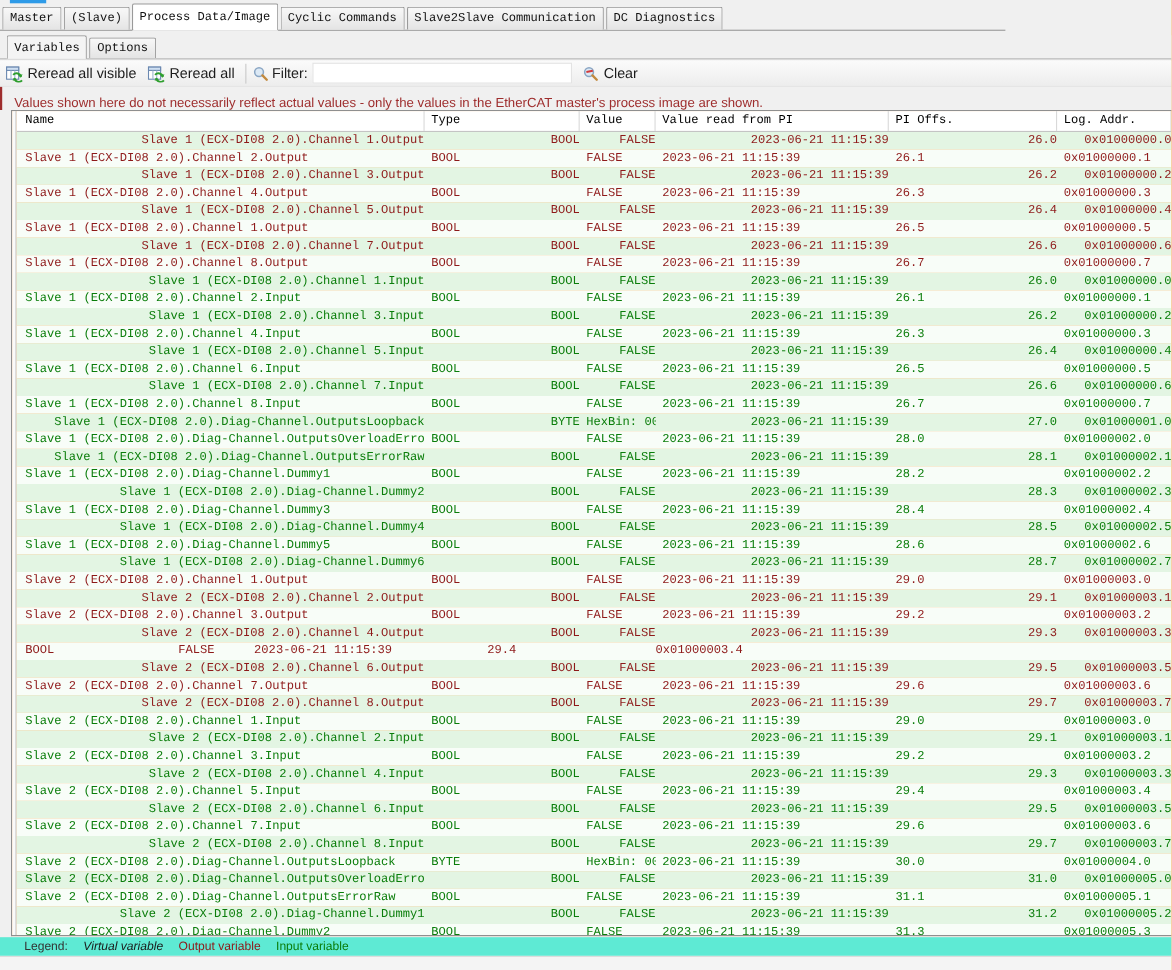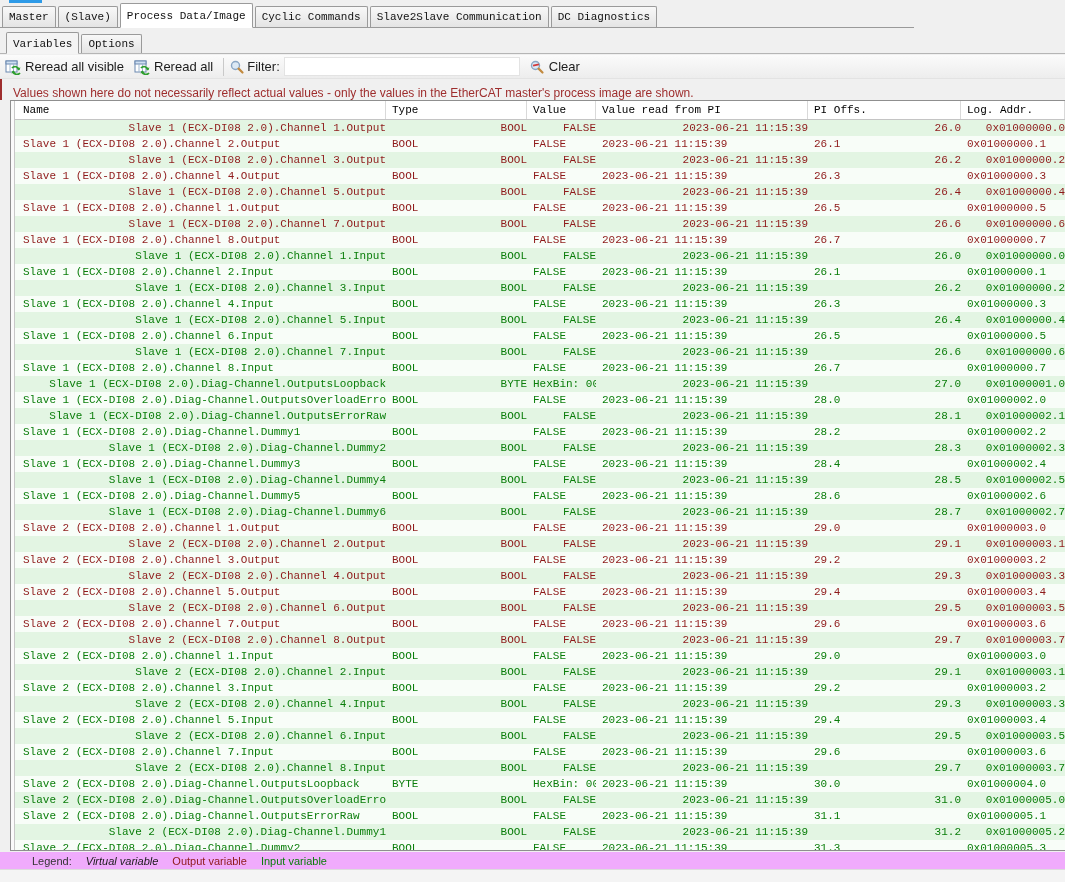--- a/index.html
+++ b/index.html
@@ -128,24 +128,24 @@
   .c4 { width:153px; flex:0 0 153px; }
   .c5 { flex:1; }
   .tr.stripe { background:#e3f5e3;text-align:right; }
   .tr.plain  { background:#f8fdf8; }
   .tr.output { color:#8e1919; }
   .tr.input  { color:#0a7d0a; }
 
   
   .legendbar {
     position:absolute; left:0; top:852px; width:1065px; height:17px;
-    background:#f0abfc;
+    background:#5eead4;
     display:flex; align-items:center;
     font-size:11px; color:#333;
-    padding-left:32px; gap:14px;
+    padding-left:22px; gap:14px;
   }
   .lg-virtual { font-style:italic; color:#1a1a1a; }
   .lg-output { color:#8e1919; }
   .lg-input  { color:#0a7d0a; }
 
   .bottom-strip {
     position:absolute; left:0; top:869px; width:1065px; height:13px;
     background:#f4f4f4;
     border-top:1px solid #dcdcdc;
   }
@@ -463,21 +463,20 @@
         </div>
         <div class="tr stripe output">
           <div class="td c0">Slave 2 (ECX-DI08 2.0).Channel 4.Output</div>
           <div class="td c1">BOOL</div>
           <div class="td c2">FALSE</div>
           <div class="td c3">2023-06-21 11:15:39</div>
           <div class="td c4">29.3</div>
           <div class="td c5">0x01000003.3</div>
         </div>
         <div class="tr plain output">
-          <div class="td c0">Slave 2 (ECX-DI08 2.0).Channel 5.Output</div>
           <div class="td c1">BOOL</div>
           <div class="td c2">FALSE</div>
           <div class="td c3">2023-06-21 11:15:39</div>
           <div class="td c4">29.4</div>
           <div class="td c5">0x01000003.4</div>
         </div>
         <div class="tr stripe output">
           <div class="td c0">Slave 2 (ECX-DI08 2.0).Channel 6.Output</div>
           <div class="td c1">BOOL</div>
           <div class="td c2">FALSE</div>

